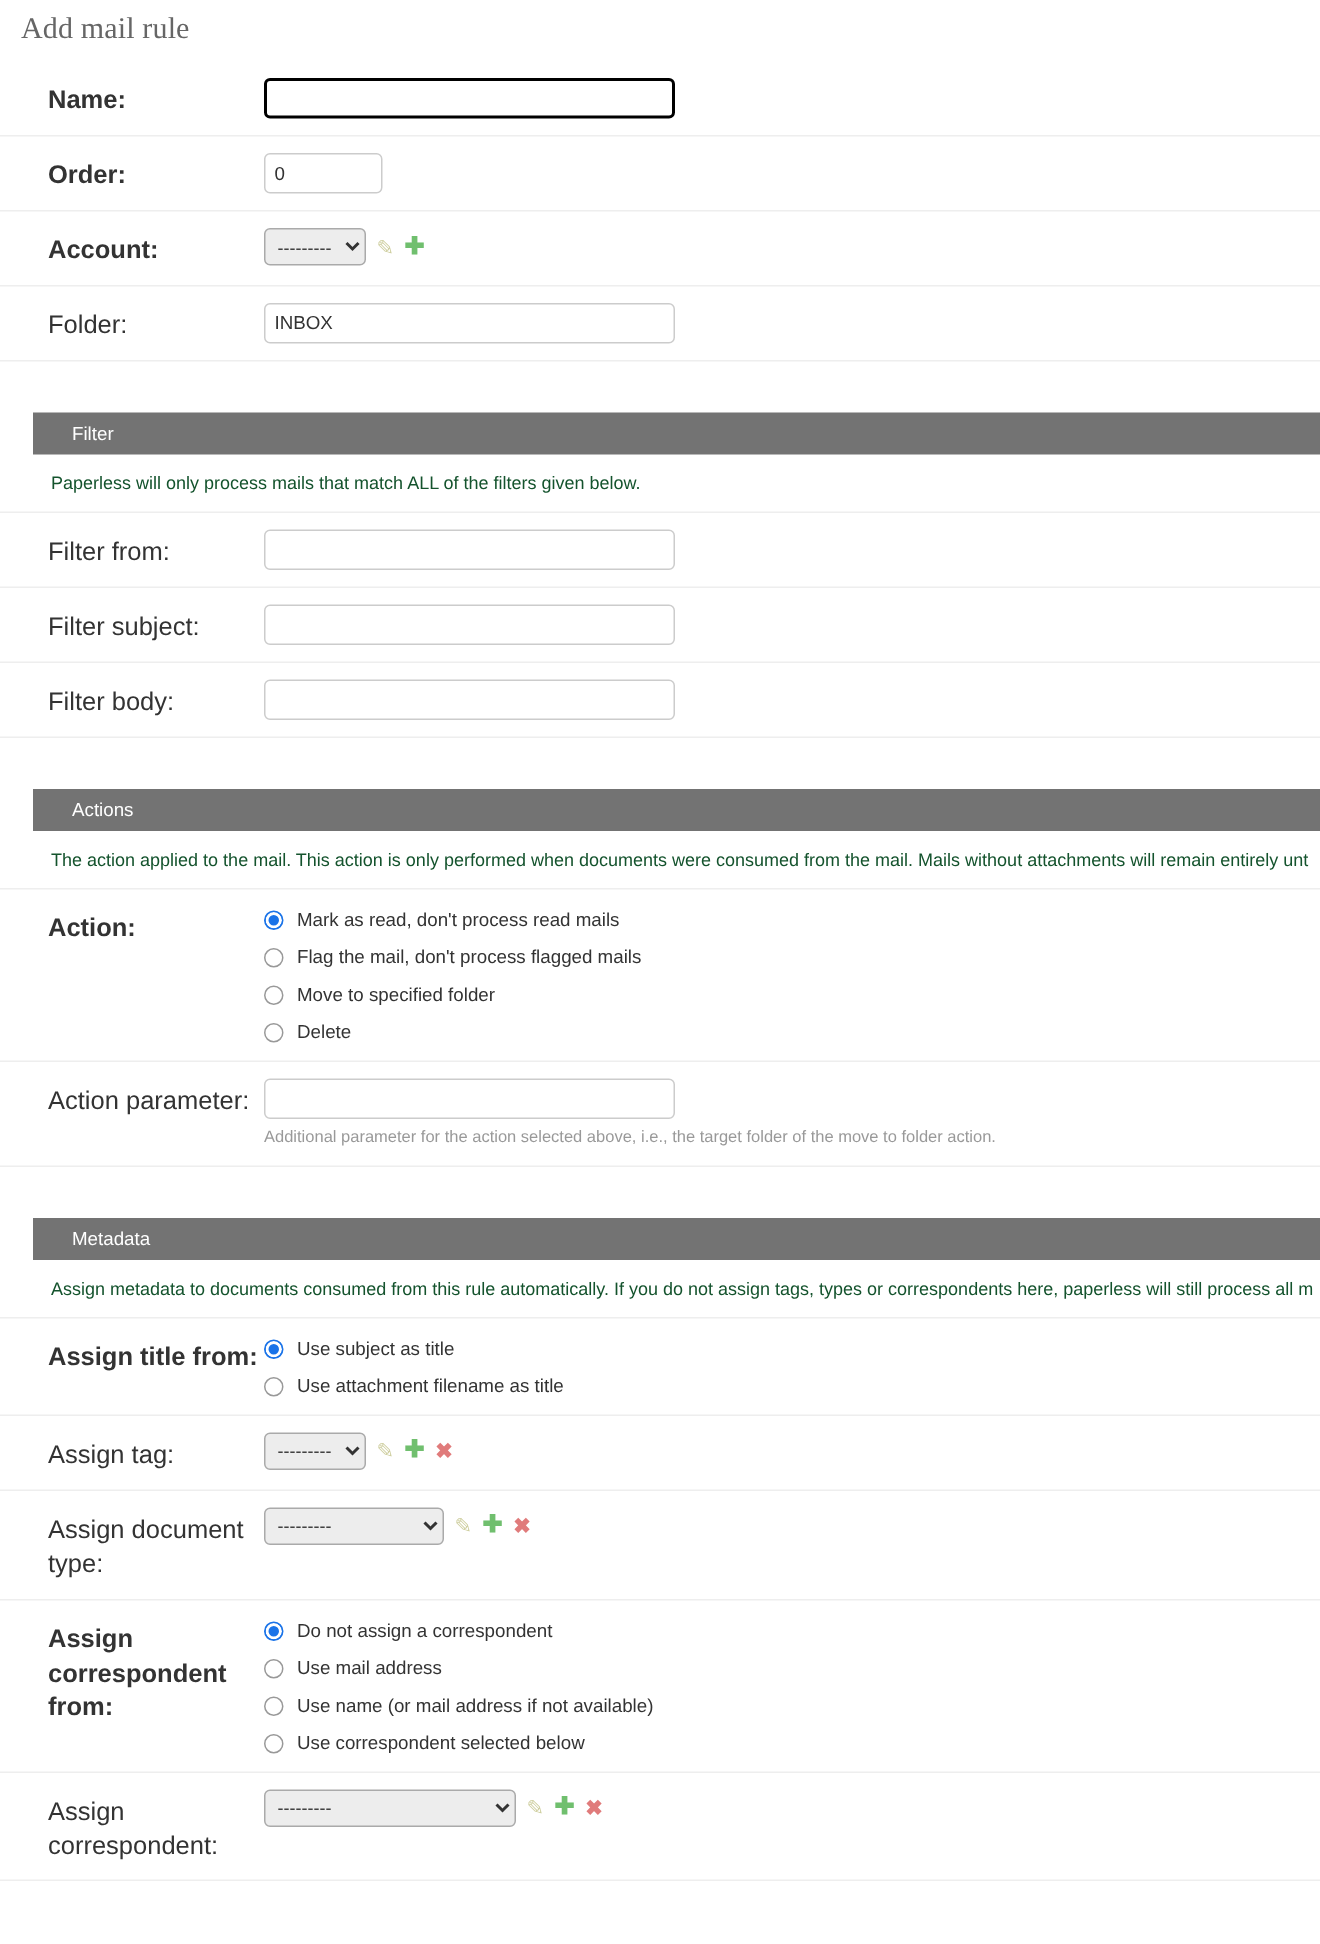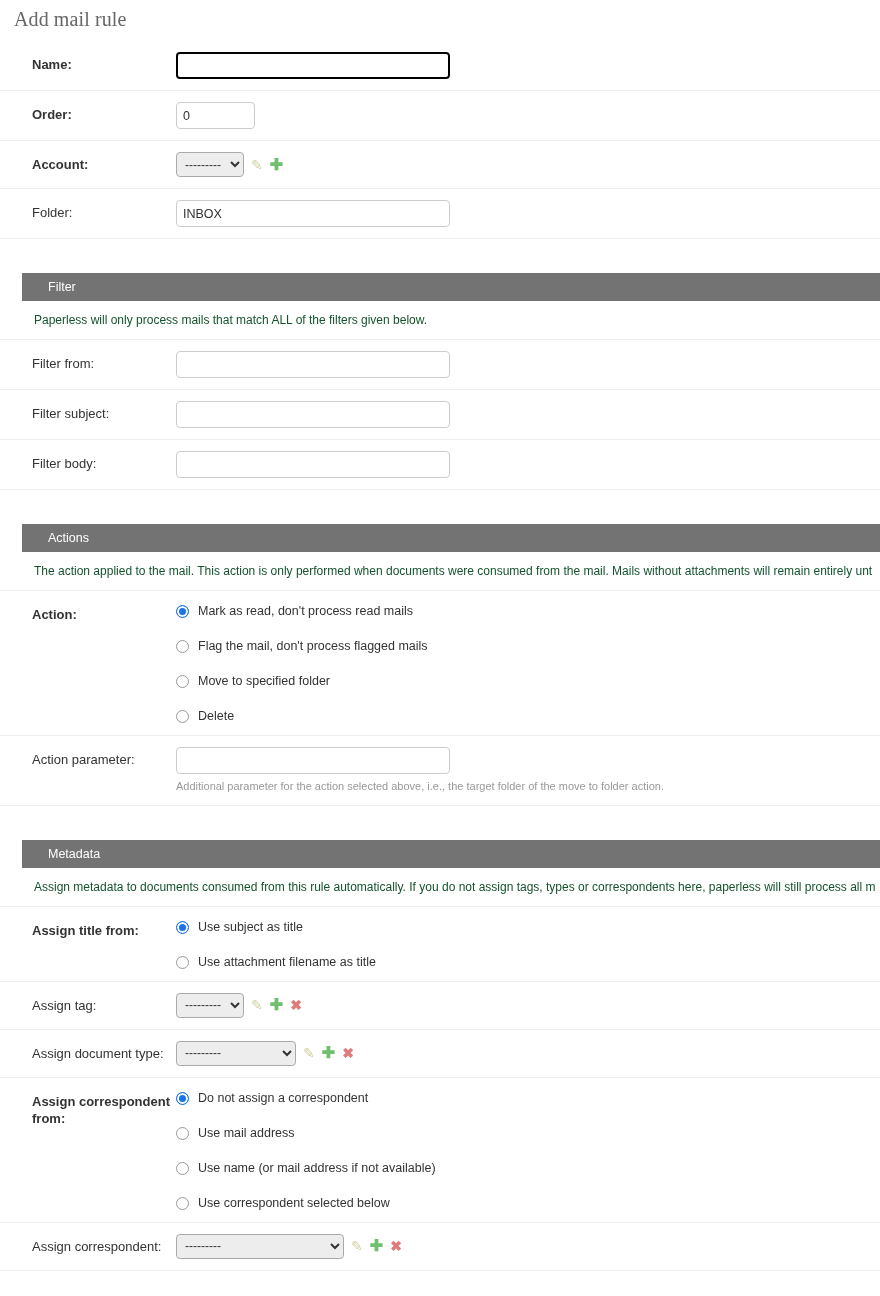--- a/index.html
+++ b/index.html
@@ -35,21 +35,21 @@
     align-items: flex-start;
     border-bottom: 1px solid #eeeeee;
     padding: 11px 0 11px 0;
     min-height: 32px;
   }
   .row-label {
     width: 176px;
     flex: 0 0 176px;
     padding-left: 32px;
     padding-top: 4px;
-    font-size: 13px;
+    font-size: 17px;
     color: #333333;
     line-height: 1.35;
   }
   .row-label.bold { font-weight: bold; }
   .row-field {
     flex: 1 1 auto;
     padding-right: 10px;
   }
   .help-text {
     font-size: 11px;
@@ -123,21 +123,21 @@
     border-bottom: 1px solid #eeeeee;
     line-height: 1.35;
     white-space: nowrap;
     overflow: hidden;
   }
 
   
   .radio-list {
     display: flex;
     flex-direction: column;
-    gap: 20px;
+    gap: 10px;
     padding-top: 2px;
   }
   .radio-item {
     display: flex;
     align-items: center;
     gap: 9px;
     font-size: 12.5px;
     color: #333333;
   }
   .radio {

